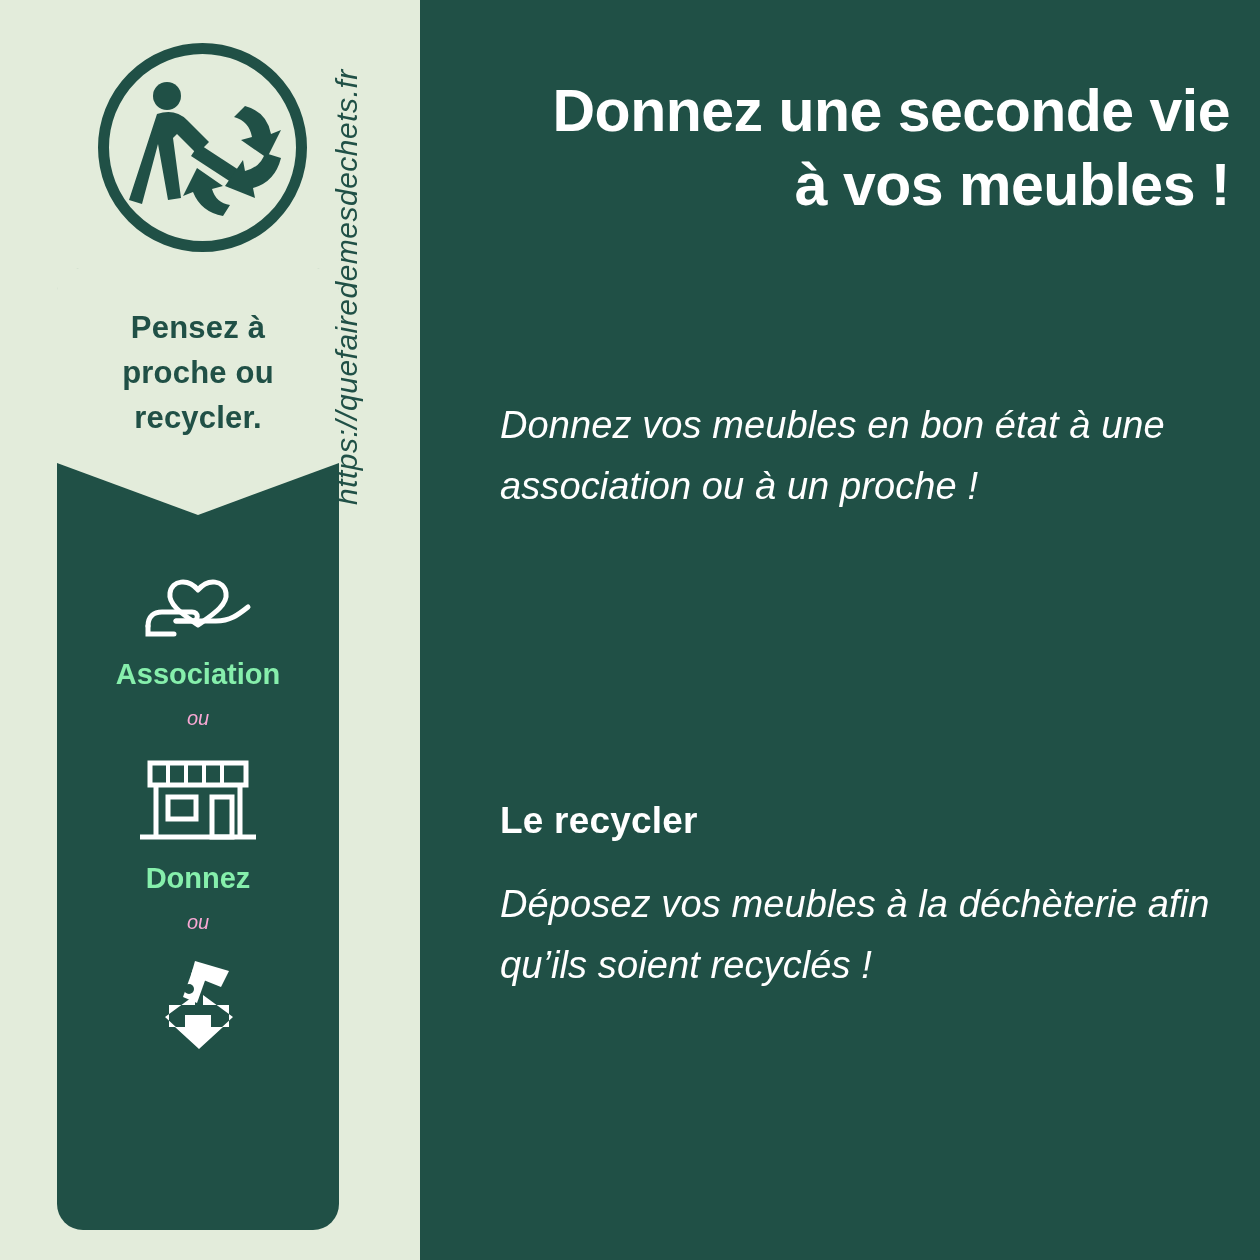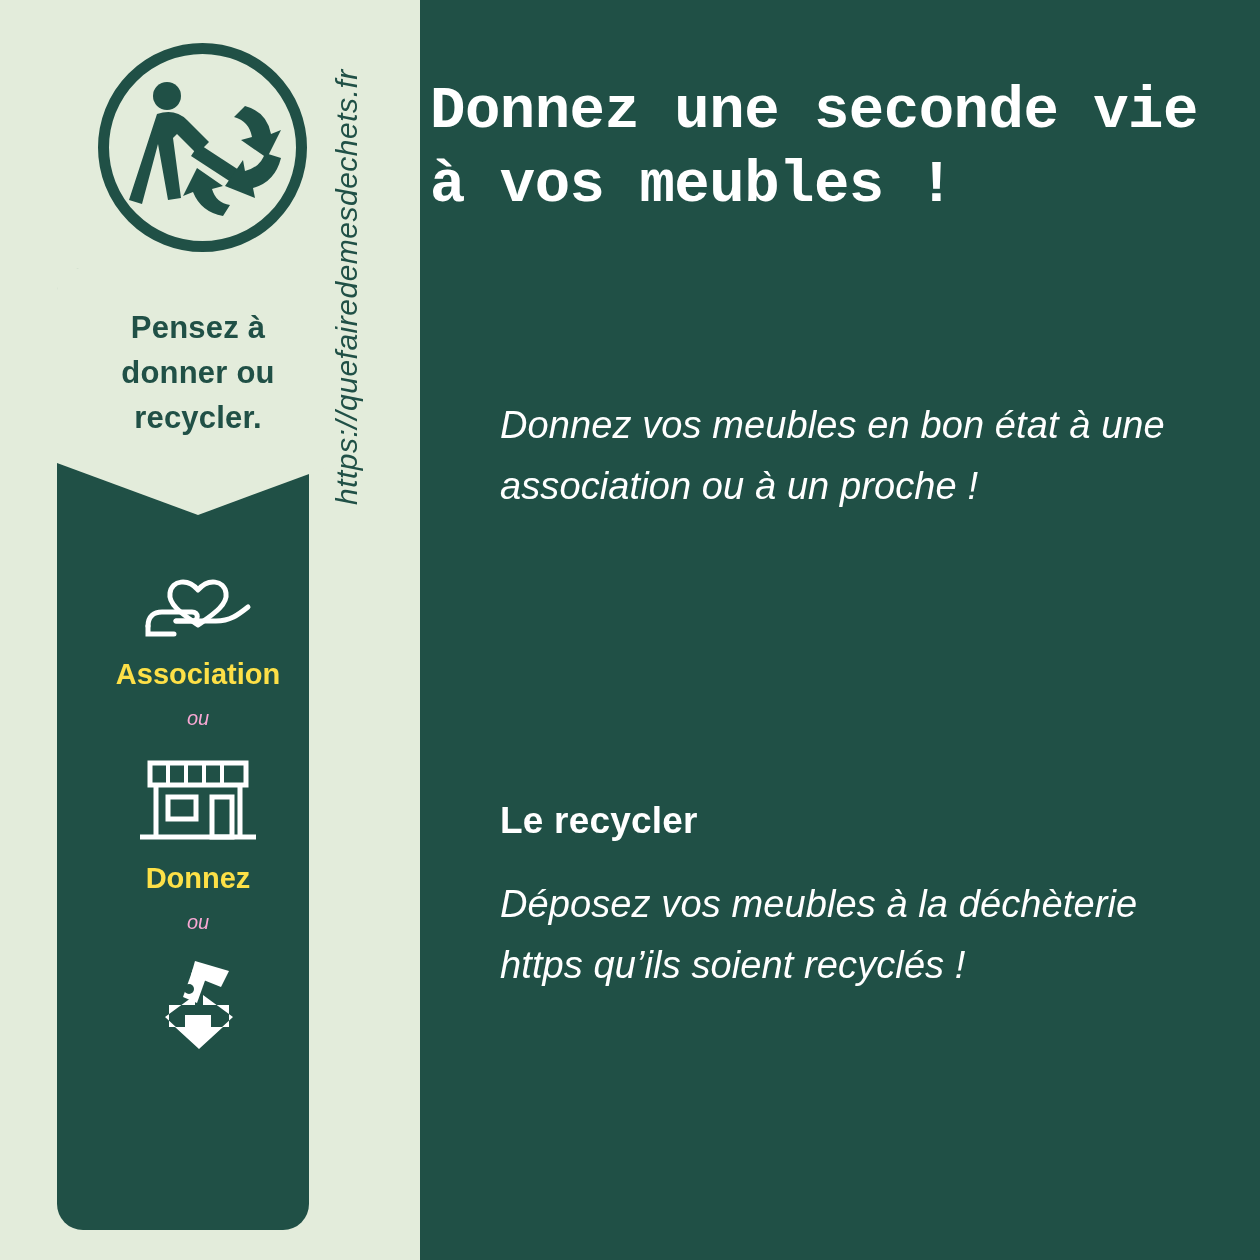--- a/index.html
+++ b/index.html
@@ -38,21 +38,21 @@
     left: 95px;
     width: 215px;
     height: 215px;
   }
 
   
   .green-column {
     position: absolute;
     left: 57px;
     top: 268px;
-    width: 252px;
+    width: 282px;
     height: 962px;
     background: #205046;
     border-radius: 26px 26px 26px 26px;
   }
 
   .tag-card {
     position: absolute;
     left: 0;
     top: 0;
     width: 282px;
@@ -101,21 +101,21 @@
   .option-icon {
     height: 112px;
     display: flex;
     align-items: center;
     justify-content: center;
   }
   .option-label {
     font-size: 29px;
     font-weight: bold;
     margin-top: 6px;
-    color: #fde047;
+    color: #86efac;
   }
   .option-sep {
     font-size: 20px;
     font-style: italic;
     margin: 16px 0 14px 0;
     color: #f9a8d4;
   }
 
   
   .url-vertical {
@@ -139,26 +139,25 @@
     background: #205046;
     color: #ffffff;
     padding: 0;
   }
 
   .headline {
     position: absolute;
     top: 75px;
     left: 10px;
     width: 800px;
-    text-align: left;
+    text-align: right;
     font-size: 59px;
     font-weight: bold;
     line-height: 1.25;
     letter-spacing: -0.5px;
-    font-family: Liberation Mono, monospace;
   }
 
   .block {
     position: absolute;
     left: 80px;
     width: 720px;
   }
   .block.don { top: 395px; }
   .block.recyclage { top: 800px; }
 
@@ -200,21 +199,21 @@
       </svg>
     </div>
 
     <div class="green-column">
 
       <div class="tag-card">
         <div class="tag-body"></div>
         <div class="tag-point"></div>
         <div class="tag-text">
           <div>Pensez à</div>
-          <div>donner ou</div>
+          <div>proche ou</div>
           <div>recycler.</div>
         </div>
       </div>
 
       <div class="options">
 
         <div class="option-icon">
           <svg width="120" height="100" viewBox="0 0 120 100" aria-hidden="true">
             <path d="M60 44 c-10 -12 -26 -10 -28 3 c-2 12 14 22 28 32 c14 -10 30 -20 28 -32 c-2 -13 -18 -15 -28 -3 z" fill="none" stroke="#ffffff" stroke-width="5" stroke-linejoin="round"></path>
             <path d="M10 80 c0 -10 6 -14 14 -14 l30 0 c7 0 7 9 0 9 l-16 0" fill="none" stroke="#ffffff" stroke-width="5" stroke-linecap="round"></path>
@@ -264,17 +263,17 @@
       <div>Donnez une seconde vie</div>
       <div>à vos meubles !</div>
     </div>
 
     <div class="block don">
       <div class="block-text">Donnez vos meubles en bon état à une association ou à un proche !</div>
     </div>
 
     <div class="block recyclage">
       <div class="block-title">Le recycler</div>
-      <div class="block-text">Déposez vos meubles à la déchèterie https qu’ils soient recyclés !</div>
+      <div class="block-text">Déposez vos meubles à la déchèterie afin qu’ils soient recyclés !</div>
     </div>
 
   </div>
 </div>
 
 </body></html>

